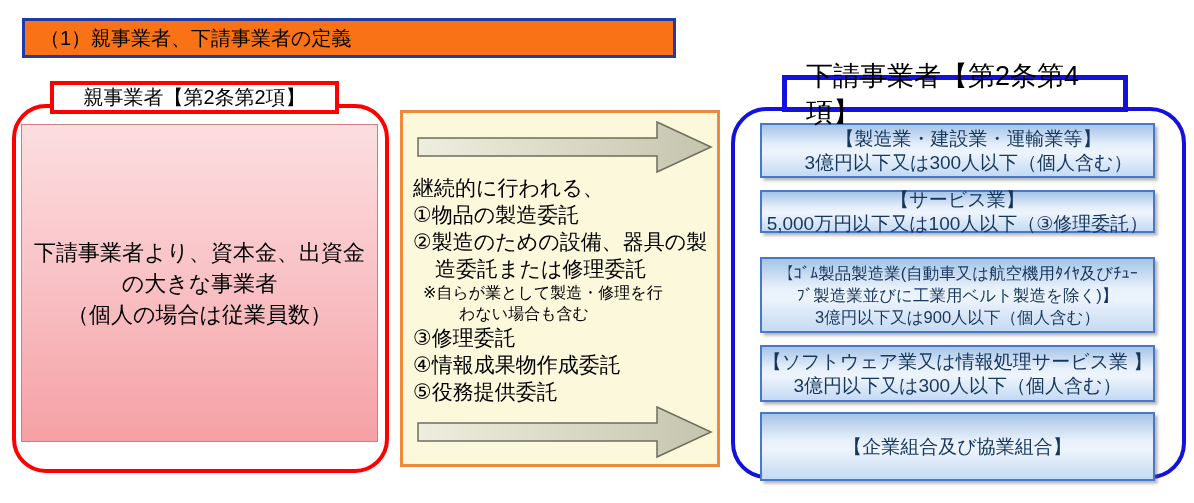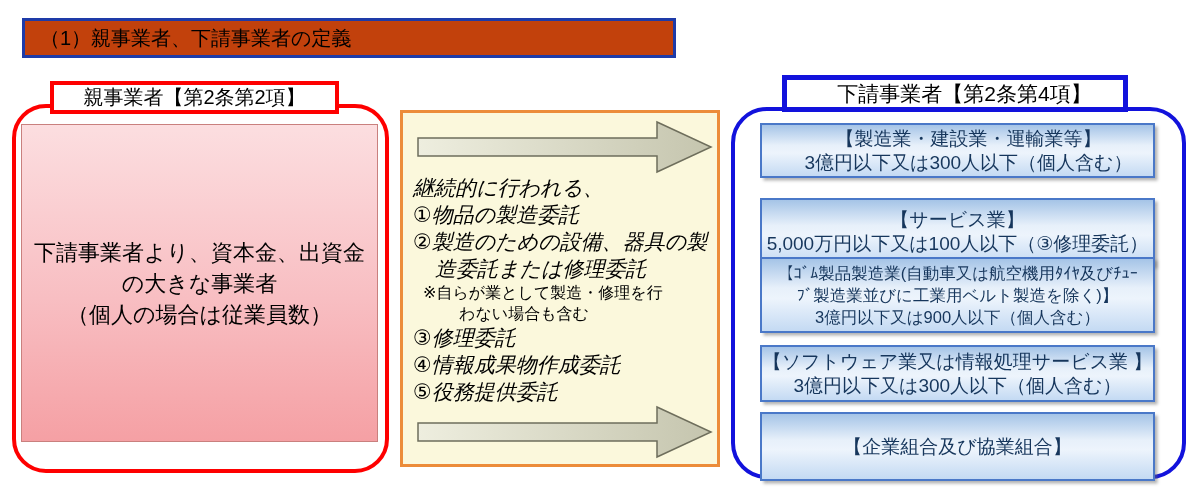--- a/index.html
+++ b/index.html
@@ -11,21 +11,21 @@
     background: #ffffff;
     font-family: "Liberation Sans", "DejaVu Sans", sans-serif;
     color: #000;
     overflow: hidden;
   }
   .abs { position: absolute; }
 
   
   .title-bar {
     left: 22px; top: 18px; width: 654px; height: 40px;
-    background: #c2410c;
+    background: #f97316;
     border: 3px solid #1E3BA8;
     display: flex; align-items: center;
     padding-left: 15px;
     font-size: 20px;
     z-index: 4;
   }
 
   
   .parent-container {
     left: 12px; top: 104px; width: 377px; height: 369px;
@@ -51,48 +51,48 @@
   .middle-box {
     left: 400px; top: 110px; width: 320px; height: 357px;
     background: #FBF8DC;
     border: 3px solid #EC8C3A;
     display: flex; flex-direction: column; justify-content: space-between;
     padding: 7px 6px;
     z-index: 2;
   }
   .arrow-wrap { margin-left: 8px; line-height: 0; }
   .mid-text { padding-left: 4px; }
-  .mline { font-size: 21px; line-height: 27px; white-space: nowrap; font-style: italic; }
+  .mline { font-size: 21px; line-height: 27px; white-space: nowrap; }
   .mline.cont { padding-left: 22px; }
   .mnote { font-size: 16px; line-height: 21px; padding-left: 10px; white-space: nowrap; }
   .mnote.cont { padding-left: 46px; }
 
   
   .sub-container {
     left: 731px; top: 107px; width: 455px; height: 372px;
     border: 4px solid #1212DC; border-radius: 36px;
     background: #fff; z-index: 1;
   }
   .sub-label {
     left: 782px; top: 75px; width: 346px; height: 37px;
     border: 5px solid #1212DC; background: #fff;
     display: flex; align-items: center; justify-content: center;
-    font-size: 21px; z-index: 3; padding-left: 19px;
+    font-size: 27px; z-index: 3; padding-left: 19px;
   }
   .blue-box {
     left: 760px; width: 395px;
     border: 2px solid #4A78C8;
     background: linear-gradient(180deg, #A5C4E7 0%, #E7F0FA 40%, #EDF4FC 55%, #C4DAF3 100%);
     box-shadow: 2.5px 2.5px 3px rgba(100,100,100,0.5);
     display: flex; flex-direction: column; align-items: center; justify-content: center;
     text-align: center; color: #16365C;
     z-index: 2;
   }
   .b1 { top: 123px; height: 55px; font-size: 19px; line-height: 24px; padding-left: 22px; }
-  .b2 { top: 198px; height: 68px; font-size: 19px; line-height: 24px; }
+  .b2 { top: 190px; height: 43px; font-size: 19px; line-height: 24px; }
   .b3 { top: 257px; height: 76px; font-size: 16.5px; line-height: 22px; }
   .b4 { top: 345px; height: 57px; font-size: 19px; line-height: 24px; }
   .b5 { top: 412px; height: 69px; font-size: 19px; line-height: 24px; }
 </style>
 </head>
 <body>
 
 <div class="canvas">
 
   <div class="abs title-bar">

